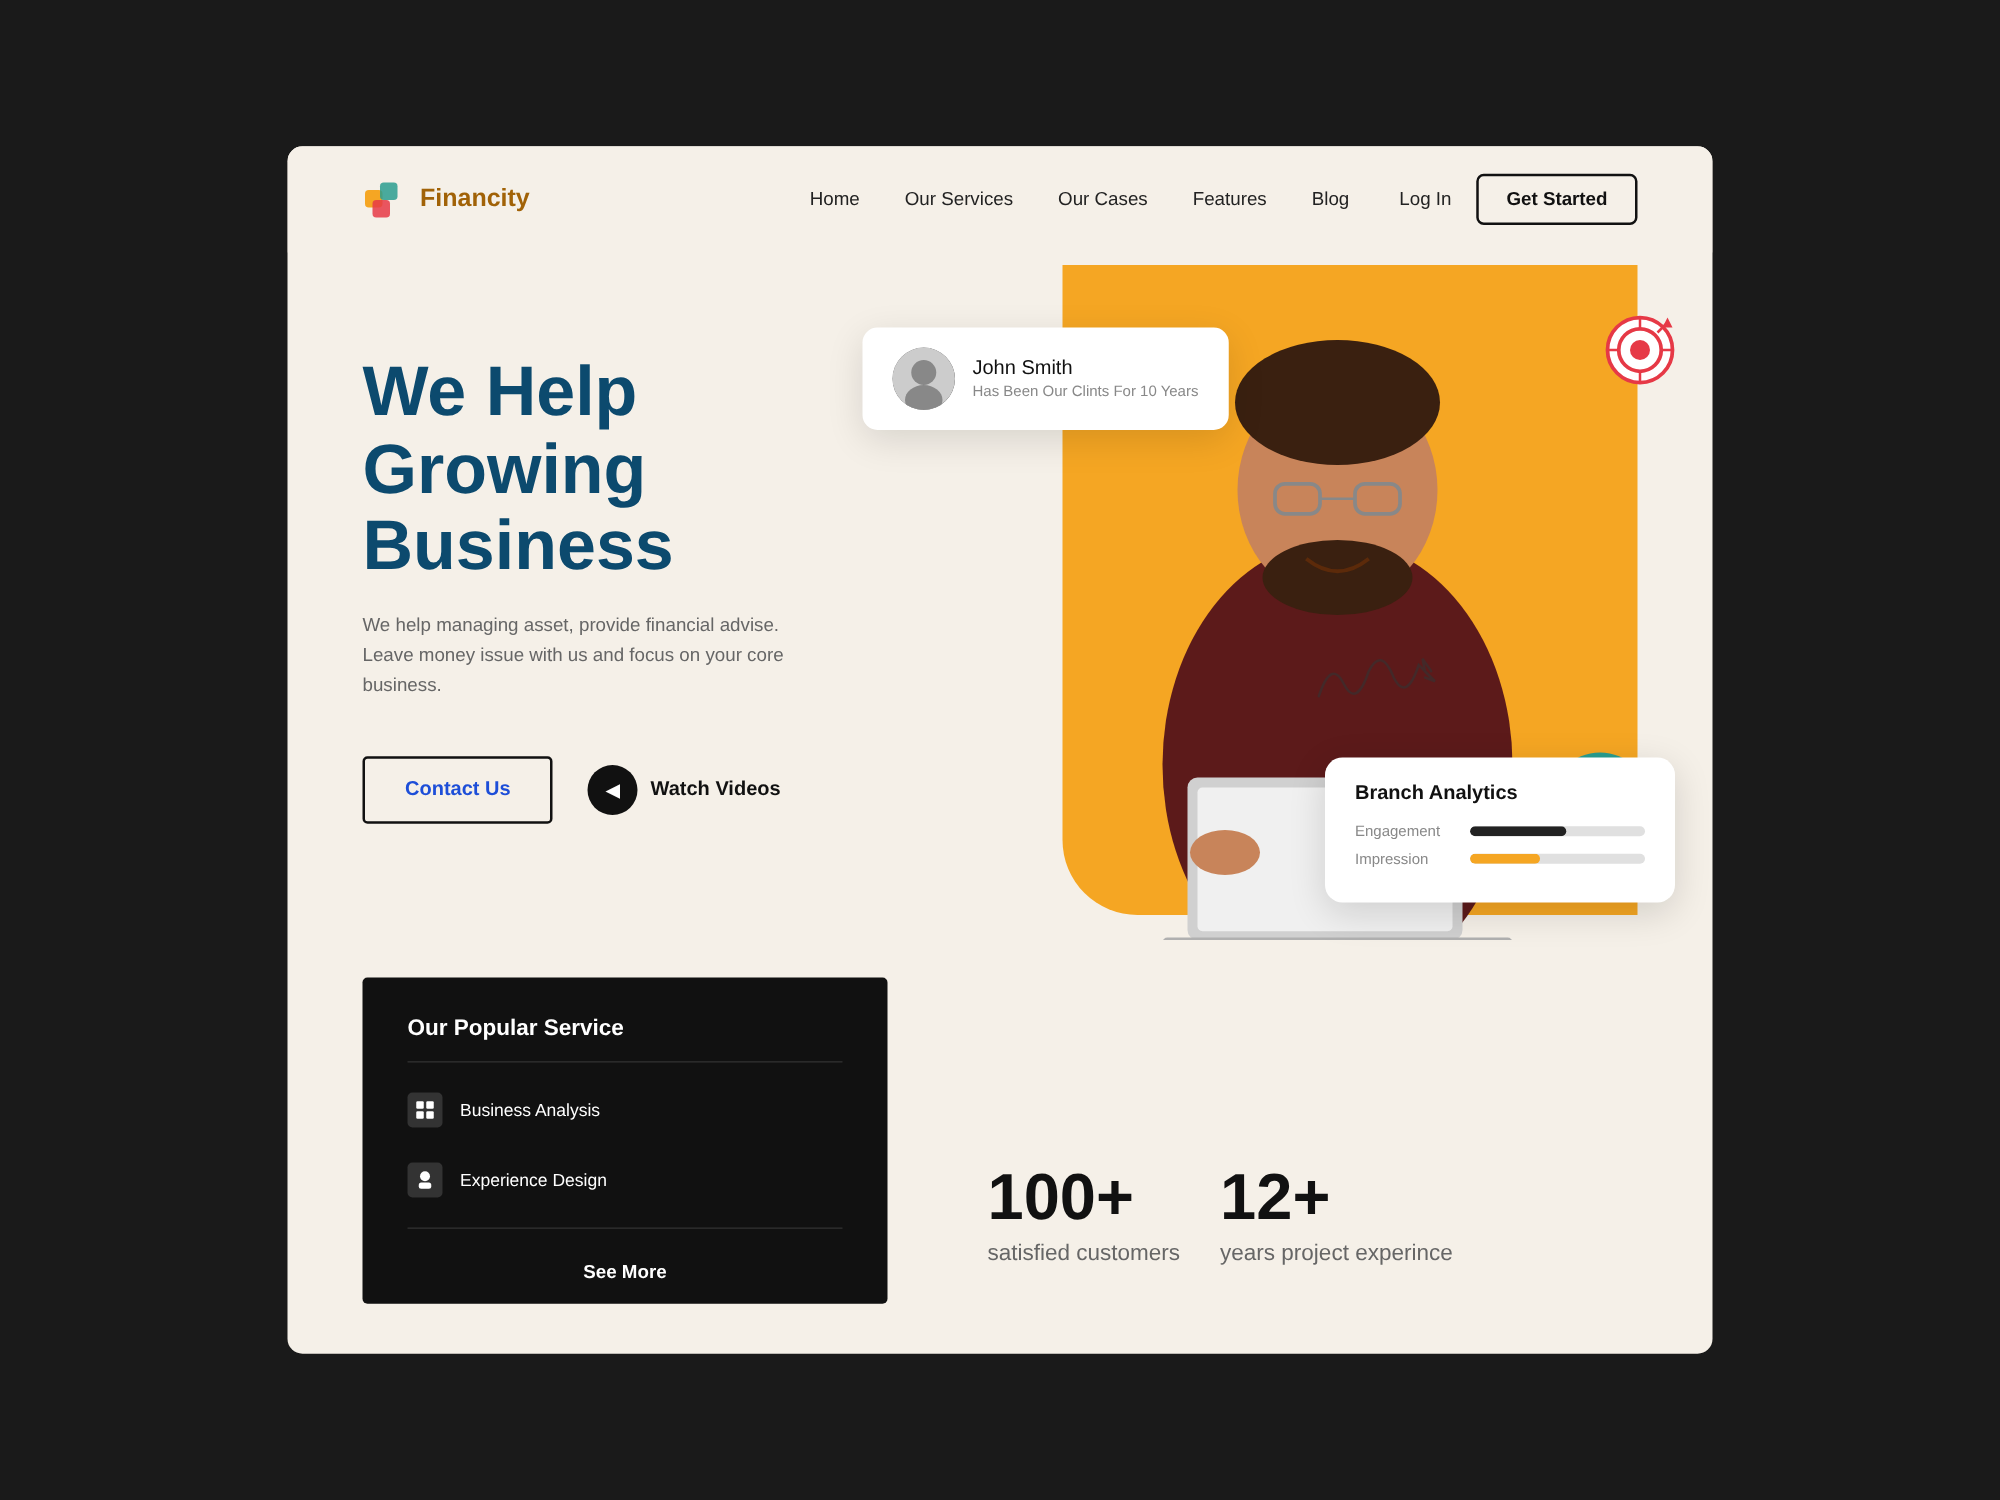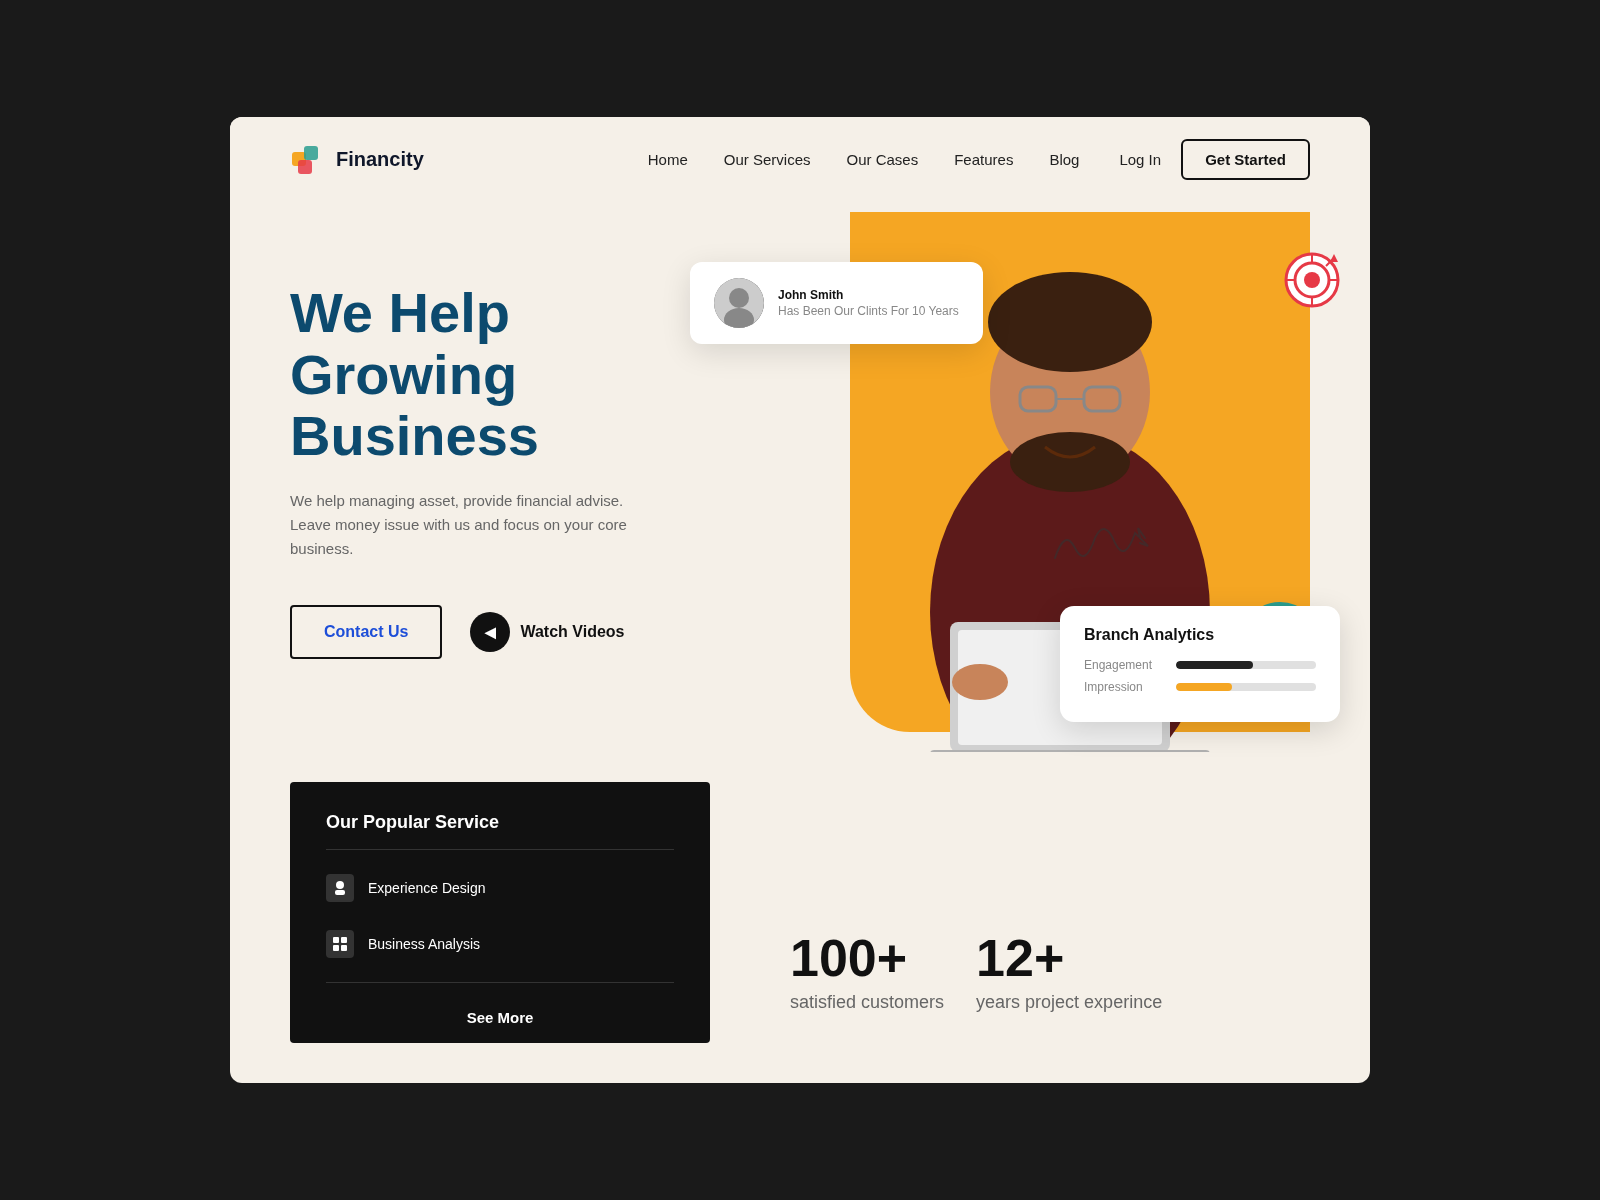--- a/index.html
+++ b/index.html
@@ -33,21 +33,21 @@
       gap: 10px;
       margin-right: auto;
     }
     .logo-icon {
       width: 36px;
       height: 36px;
     }
     .logo-text {
       font-size: 20px;
       font-weight: 700;
-      color: #0f172a;
+      color: #a16207;
     }
     .nav-links {
       display: flex;
       gap: 36px;
       align-items: center;
       margin-right: 40px;
     }
     .nav-links a {
       text-decoration: none;
       color: #222;
@@ -195,22 +195,22 @@
       height: 50px;
       border-radius: 50%;
       background: linear-gradient(135deg, #888, #555);
       display: flex;
       align-items: center;
       justify-content: center;
       overflow: hidden;
       flex-shrink: 0;
     }
     .john-info .name {
-      font-weight: 700;
-      font-size: 12px;
+      font-weight: 400;
+      font-size: 16px;
       color: #111;
     }
     .john-info .subtitle {
       font-size: 12px;
       color: #888;
       margin-top: 2px;
     }
 
     
     .target-icon {
@@ -483,37 +483,37 @@
   </div>
 
   <div class="bottom-section">
 
     <div class="service-box">
       <div class="service-box-title">Our Popular Service</div>
       <hr class="service-divider">
       <div class="service-item">
         <div class="service-item-icon">
           <svg width="16" height="16" viewBox="0 0 16 16" fill="white">
-            <circle cx="8" cy="5" r="4" fill="white"></circle>
-            <rect x="3" y="10" width="10" height="5" rx="2" fill="white"></rect>
-          </svg>
-        </div>
-        <span>Experience Design</span>
-      </div>
-      <div class="service-item">
-        <div class="service-item-icon">
-          <svg width="16" height="16" viewBox="0 0 16 16" fill="white">
             <rect x="1" y="1" width="6" height="6" rx="1"></rect>
             <rect x="9" y="1" width="6" height="6" rx="1"></rect>
             <rect x="1" y="9" width="6" height="6" rx="1"></rect>
             <rect x="9" y="9" width="6" height="6" rx="1"></rect>
           </svg>
         </div>
         <span>Business Analysis</span>
       </div>
+      <div class="service-item">
+        <div class="service-item-icon">
+          <svg width="16" height="16" viewBox="0 0 16 16" fill="white">
+            <circle cx="8" cy="5" r="4" fill="white"></circle>
+            <rect x="3" y="10" width="10" height="5" rx="2" fill="white"></rect>
+          </svg>
+        </div>
+        <span>Experience Design</span>
+      </div>
       <hr class="service-divider">
       <div class="see-more-row">
         <button class="see-more-btn">See More</button>
       </div>
     </div>
 
     <div class="stats-area">
       <div class="stat-item">
         <div class="stat-number">100+</div>
         <div class="stat-label">satisfied customers</div>

